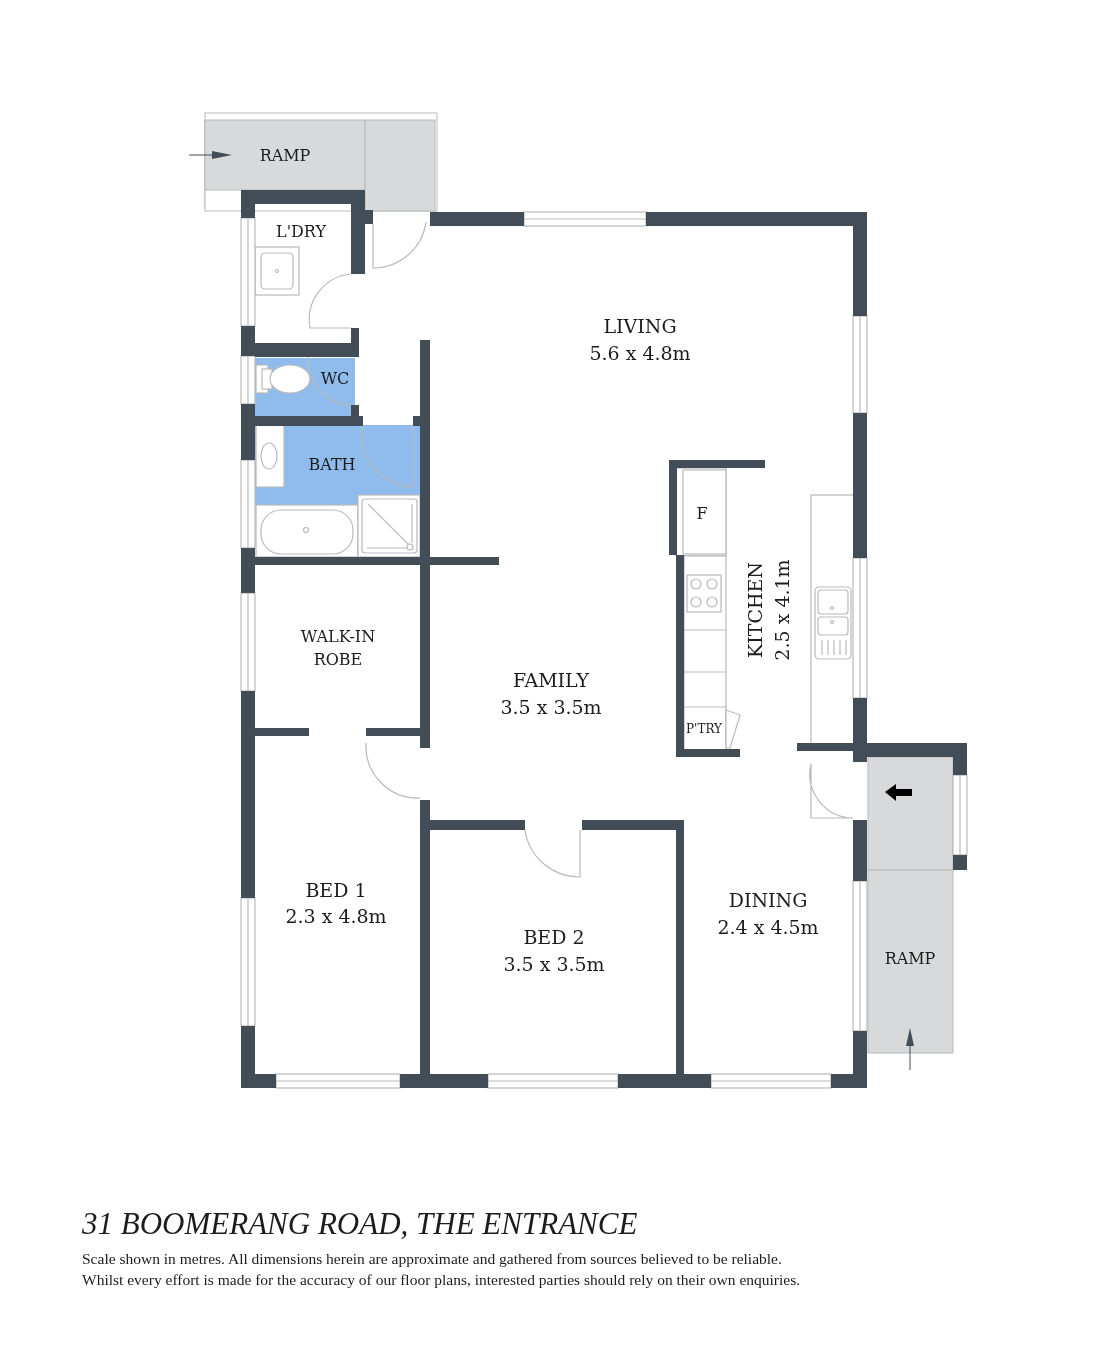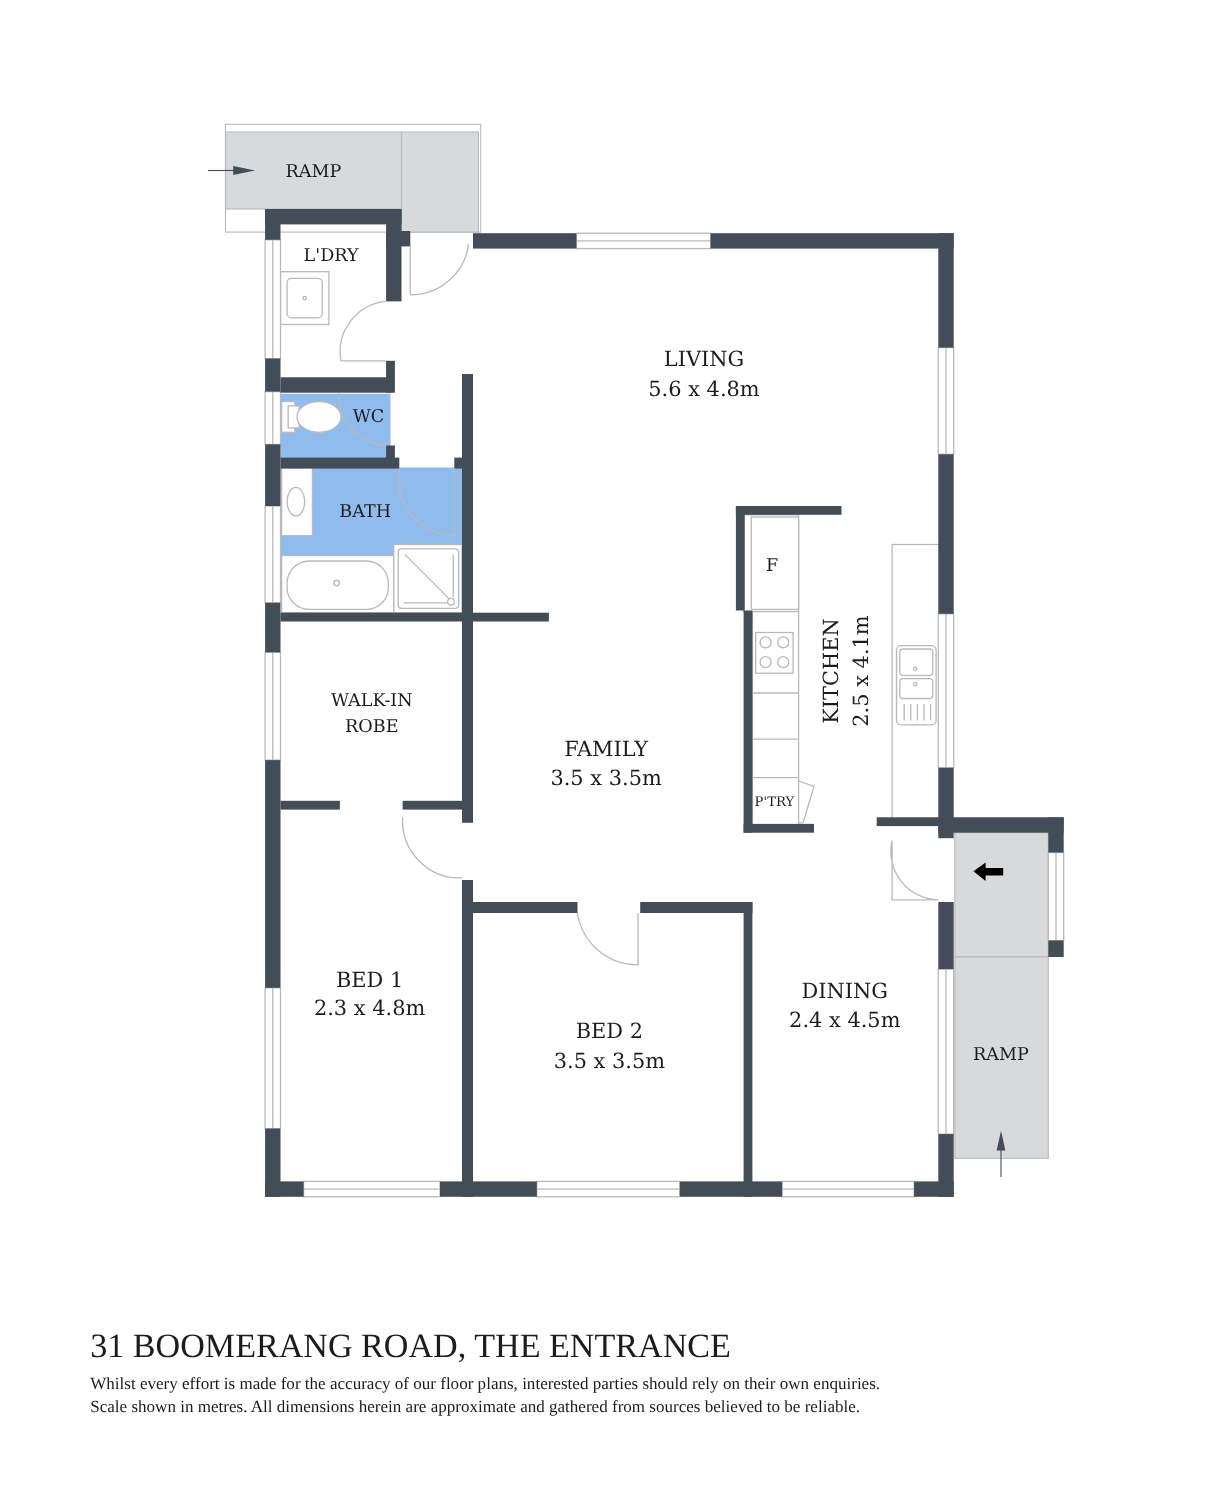--- a/index.html
+++ b/index.html
@@ -8,21 +8,21 @@
   .wall { fill:#434d58; }
   .ramp { fill:#d8d9da; stroke:#b9babb; stroke-width:1; }
   .thin { fill:none; stroke:#b9babb; stroke-width:1.2; }
   .win { fill:#ffffff; stroke:#b9babb; stroke-width:1.2; }
   .tile { fill:#8fbcec; }
   .fix { fill:#ffffff; stroke:#b9babb; stroke-width:1.2; }
   .lbl { font-family:"DejaVu Serif", serif; fill:#1c1c1c; font-size:19px; text-anchor:middle; }
   .lbl-sm { font-family:"DejaVu Serif", serif; fill:#1c1c1c; font-size:16px; text-anchor:middle; }
   .lbl-xs { font-family:"DejaVu Serif", serif; fill:#1c1c1c; font-size:12px; text-anchor:middle; }
   .footer { position:absolute; left:82px; top:1206px; color:#1c1c1c; }
-  .addr { font-family:"Liberation Serif", serif; font-size:31px; letter-spacing:0px; line-height:36px; }
+  .addr { font-family:"Liberation Serif", serif; font-size:31px; letter-spacing:0px; line-height:36px;font-style:italic; }
   .note { font-family:"Liberation Serif", serif; font-size:15.5px; line-height:21px; margin-top:6px; }
 </style>
 </head>
 <body>
 
 <svg id="plan" viewBox="0 0 1120 1371" xmlns="http://www.w3.org/2000/svg">
 
   <g>
     <rect class="ramp" x="205" y="120" width="230" height="90" fill="none"></rect>
     <rect x="205" y="113" width="232" height="98" fill="#ffffff" stroke="#b9babb" stroke-width="1"></rect>
@@ -236,16 +236,16 @@
   <text class="lbl" x="554" y="944">BED 2</text>
   <text class="lbl" x="554" y="971">3.5 x 3.5m</text>
 
   <text class="lbl" x="768" y="907">DINING</text>
   <text class="lbl" x="768" y="934">2.4 x 4.5m</text>
 </svg>
 
 <div class="footer">
   <div class="addr">31 BOOMERANG ROAD, THE ENTRANCE</div>
   <div class="note">
+    <div>Scale shown in metres. All dimensions herein are approximate and gathered from sources believed to be  reliable.</div>
     <div>Whilst every effort is made for the accuracy of our floor plans, interested parties should rely on their own enquiries.</div>
-    <div>Scale shown in metres. All dimensions herein are approximate and gathered from sources believed to be  reliable.</div>
   </div>
 </div>
 
 </body></html>

